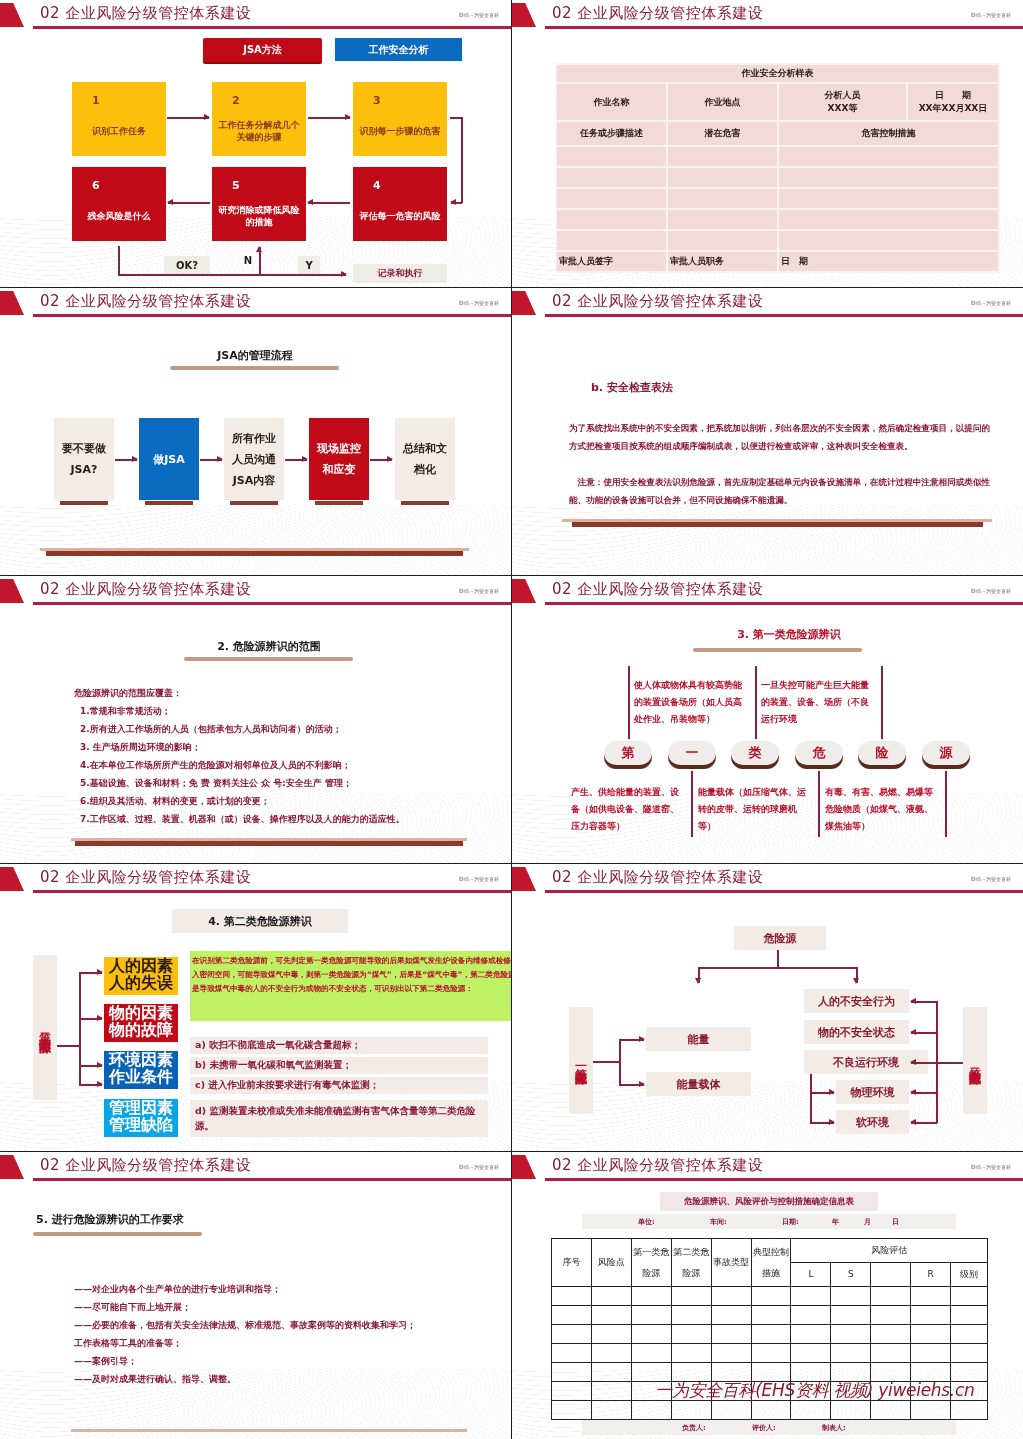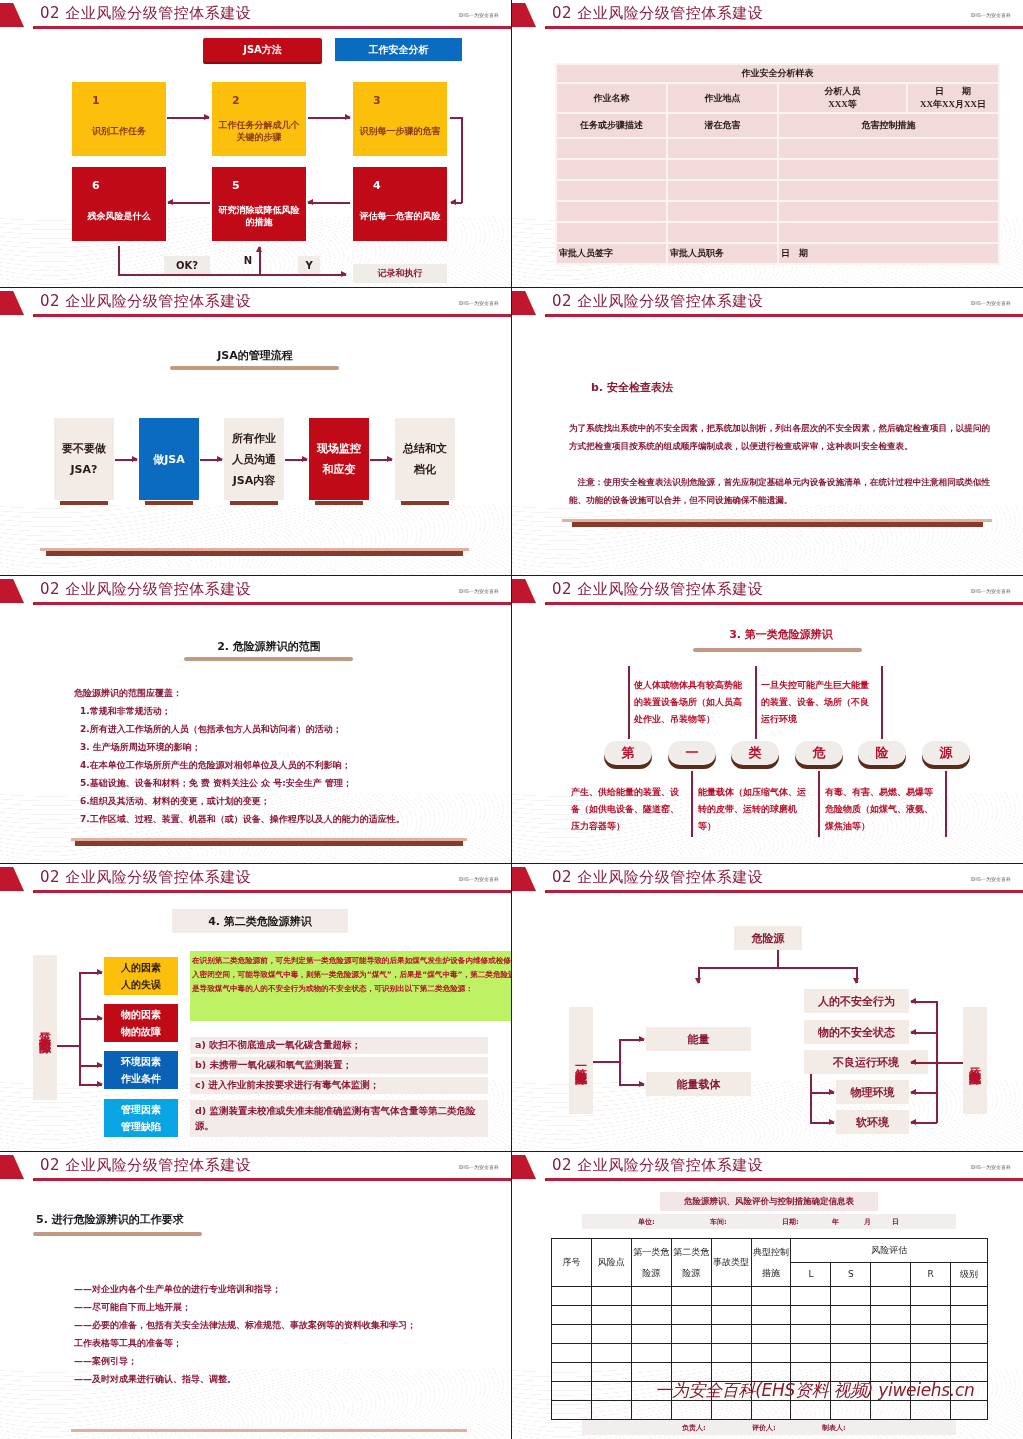--- a/index.html
+++ b/index.html
@@ -48,21 +48,21 @@
   .redbox { background:#c00a18; color:#fff; }
 
   
   .para { font-size:9px; color:#8a1a3a; font-weight:bold; line-height:18px; }
 
   
   .pill { position:absolute; width:48px; height:24px; border-radius:12px; background:#f0ecea; color:#b8102a; font-size:13px; font-weight:bold; display:flex; align-items:center; justify-content:center; box-shadow:0 4px 0 #5a2a1a; }
   .s6-text { position:absolute; font-size:9px; color:#b8102a; font-weight:bold; line-height:17px; }
 
   
-  .factor { position:absolute; left:104px; width:74px; height:38px; font-size:10px; font-weight:bold; display:flex; align-items:center; justify-content:center; text-align:center; line-height:17px; }
+  .factor { position:absolute; left:104px; width:74px; height:38px; font-size:16px; font-weight:bold; display:flex; align-items:flex-start; justify-content:center; text-align:center; line-height:17px; }
   .cyan { background:#08a4e4; color:#fff; }
   .midblue { background:#0a62b6; color:#fff; }
   .s7-item { position:absolute; left:190px; width:298px; background:#f3ebe8; font-size:9.5px; font-weight:bold; color:#8a1a3a; padding-left:5px; line-height:15px; }
 
   
   .bbox { position:absolute; background:#f3ebe5; color:#8a1a3a; font-size:11px; font-weight:bold; display:flex; align-items:center; justify-content:center; }
   .vert { position:absolute; width:24px; background:#f3ebe5; color:#b8102a; font-size:12px; font-weight:bold; display:flex; flex-direction:column; align-items:center; justify-content:center; line-height:16px; }
 
   
   .risk-table { position:absolute; left:39px; top:86px; width:437px; border-collapse:collapse; font-size:9px; color:#222; }
@@ -131,21 +131,21 @@
   <div class="title">02  企业风险分级管控体系建设</div>
   <div class="rule"></div>
   <div class="logo">EHS一为安全百科</div>
   <div class="wave"></div>
 
   <table class="jsa-table">
     <tbody>
         <tr style="height:19px;">
       <td colspan="4">作业安全分析样表</td>
     </tr>
-    <tr style="height:30px;font-family:Liberation Serif, serif;">
+    <tr style="height:38px;">
       <td style="width:111px;">作业名称</td>
       <td style="width:111px;">作业地点</td>
       <td style="width:129px;line-height:13px;"><span>分析人员</span><br><span>XXX等</span></td>
       <td style="line-height:13px;"><span>日　　期</span><br><span>XX年XX月XX日</span></td>
     </tr>
     <tr style="height:25px;">
       <td>任务或步骤描述</td>
       <td>潜在危害</td>
       <td colspan="2">危害控制措施</td>
     </tr>
@@ -246,21 +246,21 @@
   <div class="footbar" style="left:75px;top:265px;width:388px;"></div>
 </div>
 
 <div class="slide" style="left:512px;top:576px;">
   <div class="corner"></div>
   <div class="title">02  企业风险分级管控体系建设</div>
   <div class="rule"></div>
   <div class="logo">EHS一为安全百科</div>
   <div class="wave"></div>
 
-  <div class="abs bold center" style="left:184px;top:49px;width:170px;height:18px;font-size:11px;color:#b8102a;">3. 第一类危险源辨识</div>
+  <div class="abs bold center" style="left:192px;top:49px;width:170px;height:18px;font-size:11px;color:#b8102a;">3. 第一类危险源辨识</div>
   <div class="underbar" style="left:181px;top:72px;width:169px;"></div>
 
   <div class="vline" style="left:116px;top:90px;height:73px;"></div>
   <div class="vline" style="left:243px;top:90px;height:73px;"></div>
   <div class="vline" style="left:369px;top:90px;height:73px;"></div>
   <div class="s6-text" style="left:122px;top:101px;width:115px;">使人体或物体具有较高势能的装置设备场所（如人员高处作业、吊装物等）</div>
   <div class="s6-text" style="left:249px;top:101px;width:115px;">一旦失控可能产生巨大能量的装置、设备、场所（不良运行环境</div>
 
   <div class="pill" style="left:92px;top:165px;">第</div>
   <div class="pill" style="left:156px;top:165px;">一</div>
@@ -316,21 +316,21 @@
   <div class="s7-item" style="top:236px;height:37px;padding-top:3px;">d) 监测装置未校准或失准未能准确监测有害气体含量等第二类危险源。</div>
 </div>
 
 <div class="slide" style="left:512px;top:864px;">
   <div class="corner"></div>
   <div class="title">02  企业风险分级管控体系建设</div>
   <div class="rule"></div>
   <div class="logo">EHS一为安全百科</div>
   <div class="wave"></div>
 
-  <div class="bbox" style="left:222px;top:26px;width:68px;height:24px;top:62px;">危险源</div>
+  <div class="bbox" style="left:222px;top:26px;width:92px;height:24px;top:62px;">危险源</div>
   <div class="vline" style="left:265px;top:86px;height:17px;"></div>
   <div class="hline" style="left:186px;top:103px;width:159px;"></div>
   <div class="arrow-d" style="left:186px;top:103px;height:16px;"></div>
   <div class="arrow-d" style="left:344px;top:103px;height:16px;"></div>
 
   <div class="vert" style="left:57px;top:143px;height:107px;">
     <span style="writing-mode:vertical-rl;letter-spacing:1px;">第一类危险源</span>
   </div>
   <div class="hline" style="left:81px;top:197px;width:27px;"></div>
   <div class="vline" style="left:107px;top:175px;height:45px;"></div>

